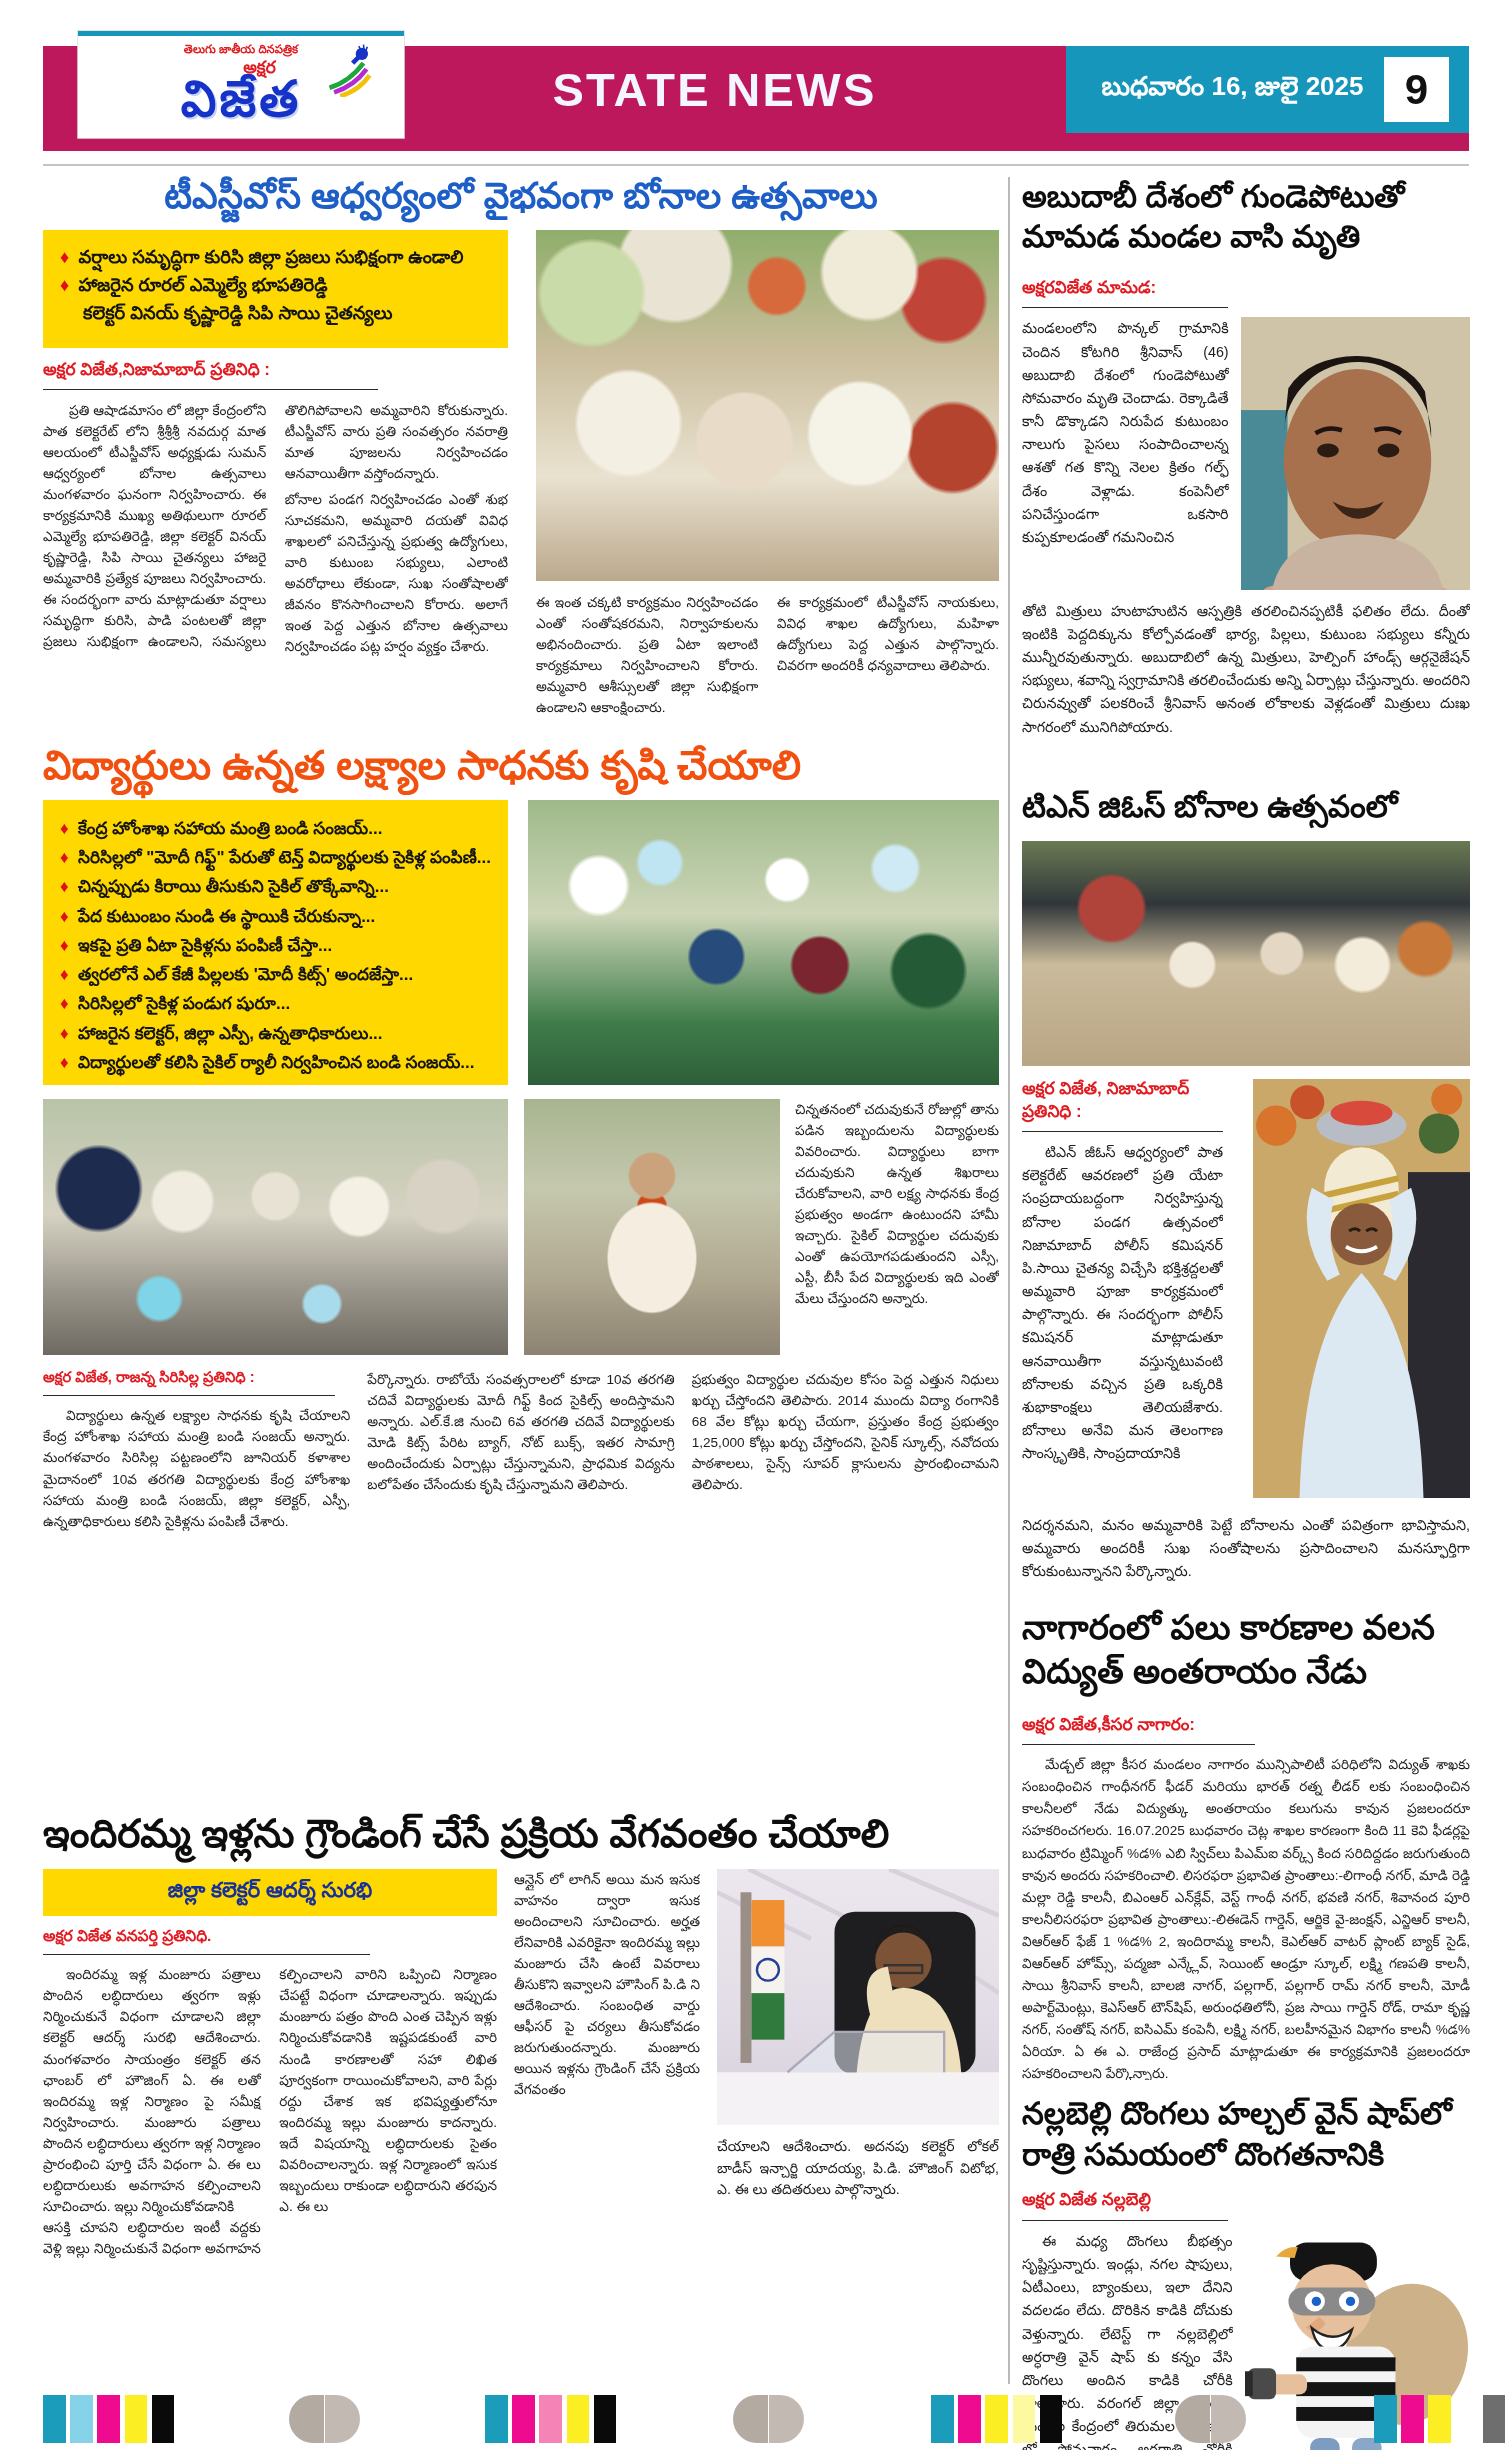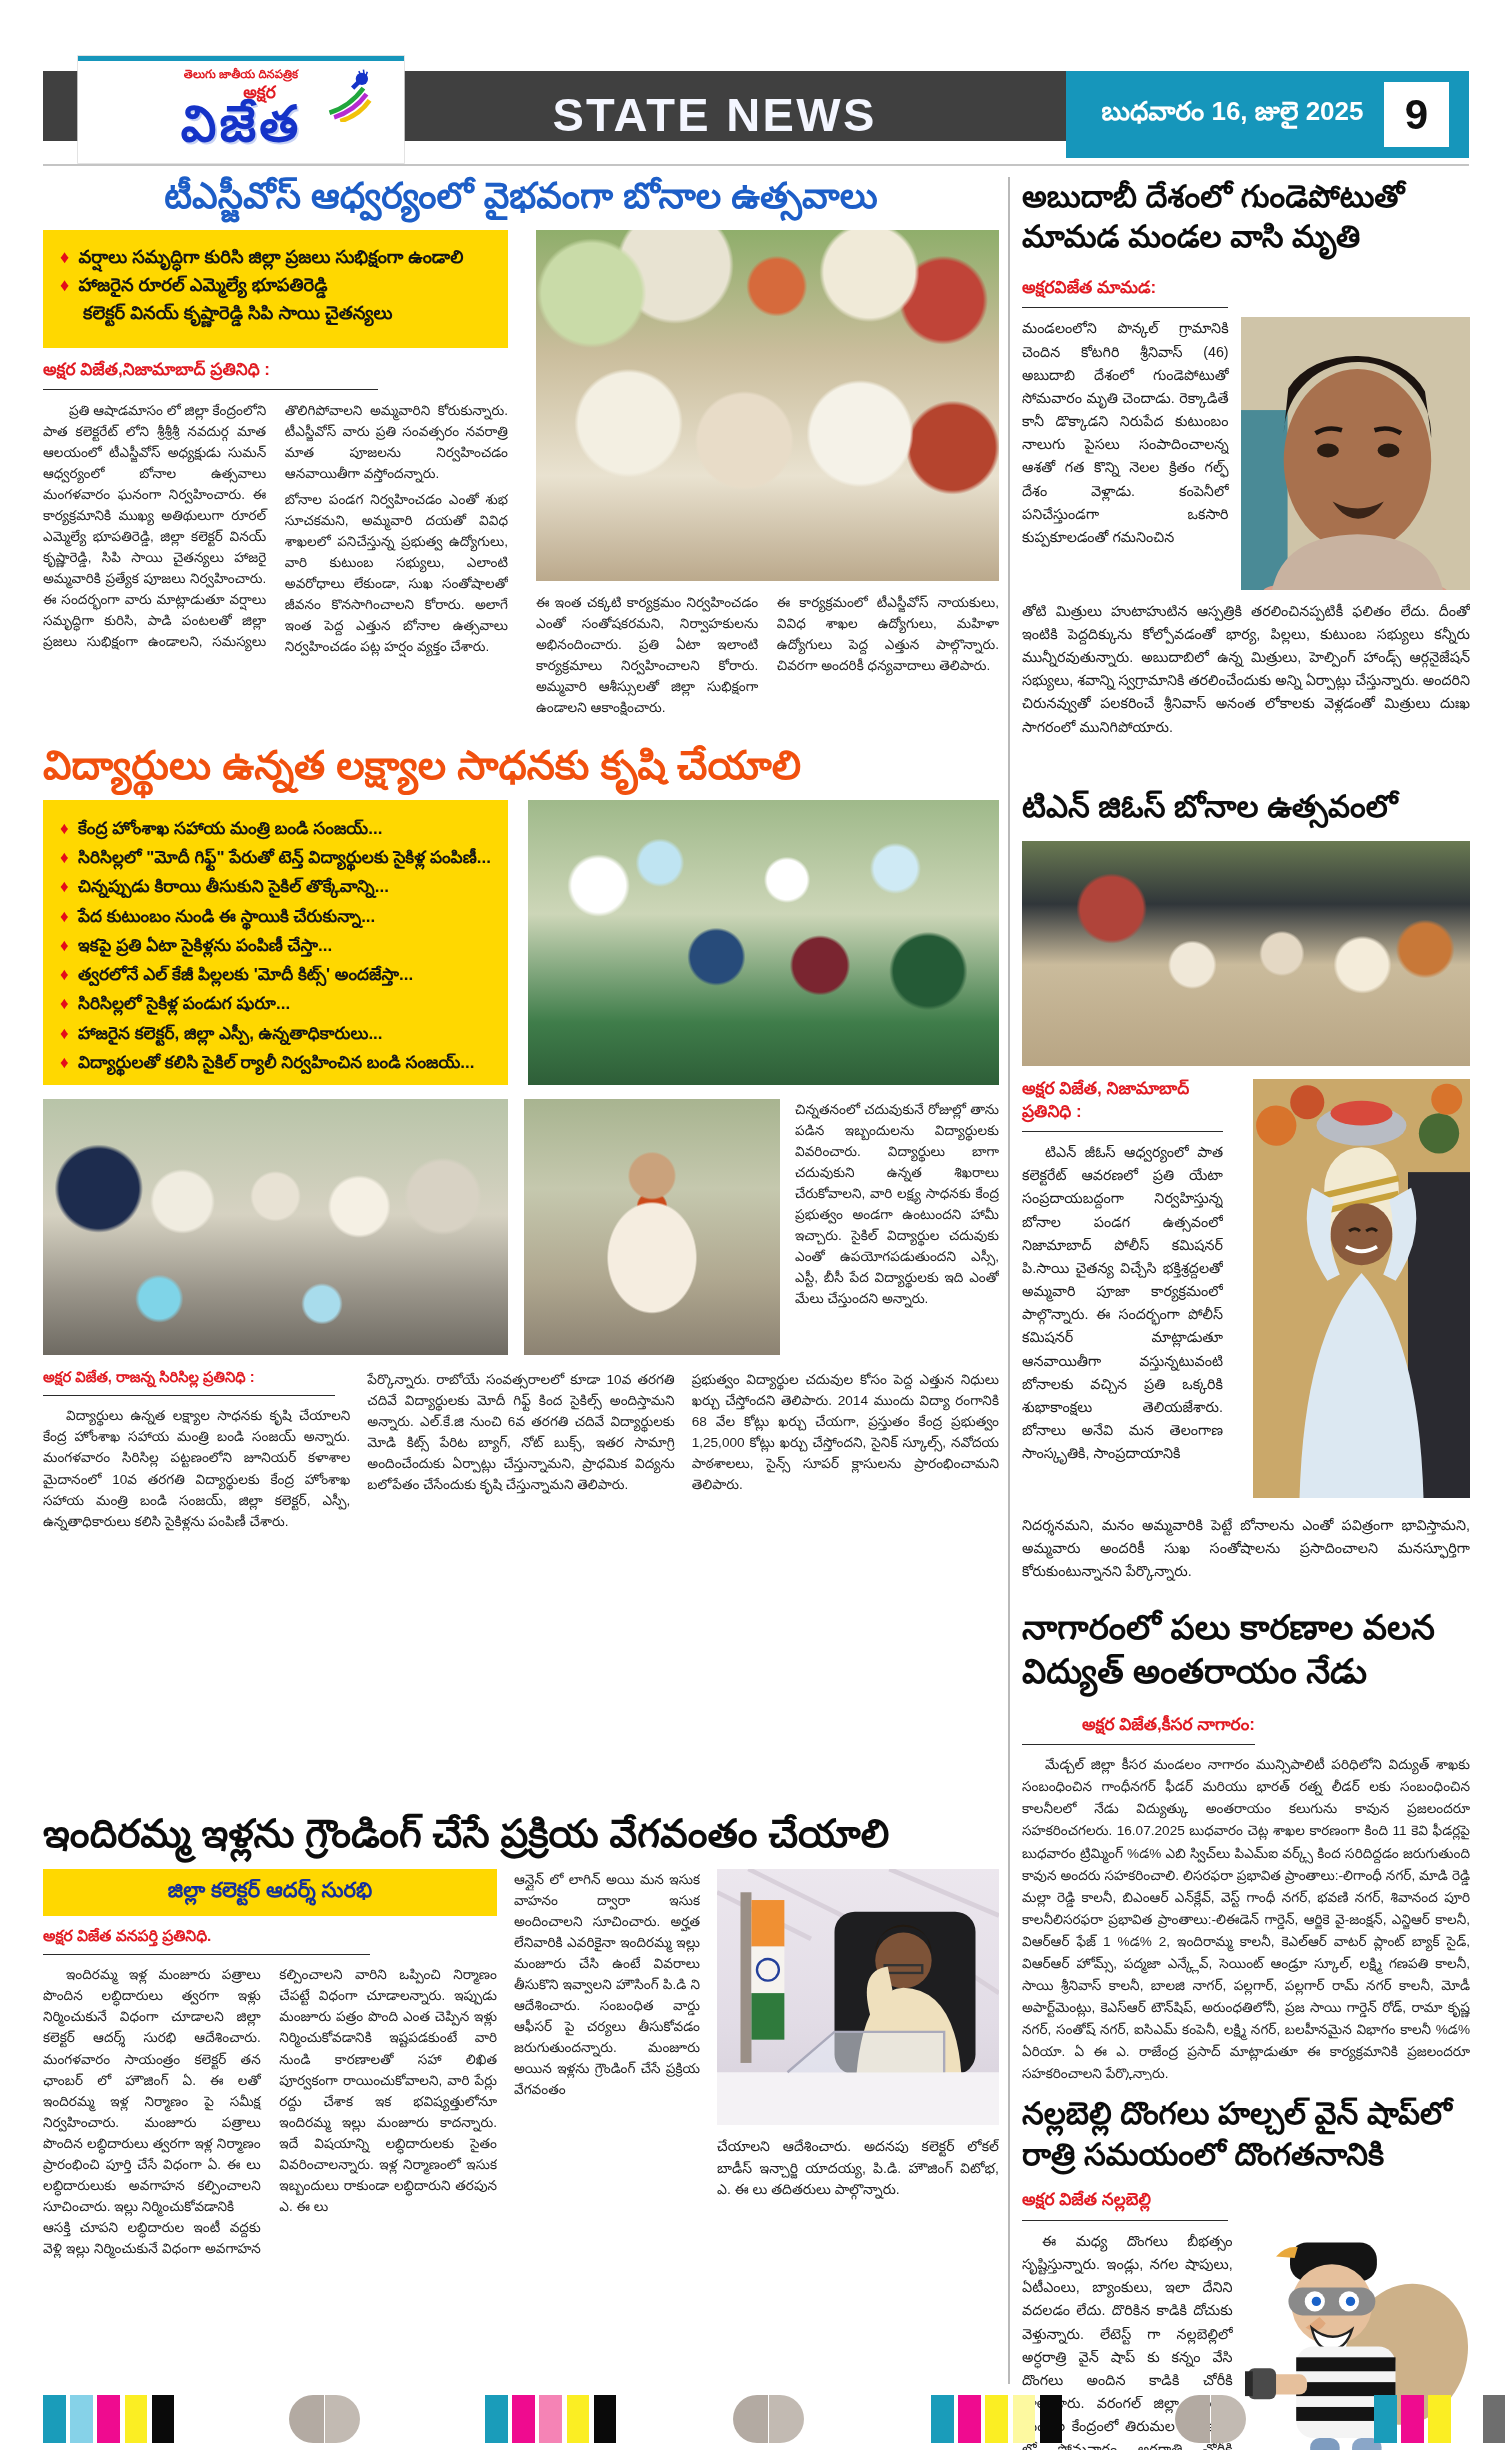--- a/index.html
+++ b/index.html
@@ -1,19 +1,19 @@
 <!DOCTYPE html>
 <html style="font-size:12.4px"><head>
 <meta charset="utf-8">
 <style>
   html,body{margin:0;padding:0;background:#e9e9e9;}
   #page{position:relative;width:1511px;height:2450px;background:#ffffff;overflow:hidden;
         font-family:"Liberation Sans", sans-serif;color:#222;}
   
-  #masthead{position:absolute;left:43px;top:71px;width:1426px;height:70px;background:#404040;}
+  #masthead{position:absolute;left:43px;top:46px;width:1426px;height:105px;background:#be185d;}
   #logo-box{position:absolute;left:35px;top:-15.5px;width:326px;height:102px;background:#fff;
             border-top:5.4px solid #1696bb;box-shadow:0 0 0 0.8px #ddd;text-align:center;overflow:hidden;}
   .logo-tagline{color:#e11b22;font-size:11.6px;font-weight:bold;margin-top:6.2px;}
   .logo-prefix{color:#e11b22;font-size:17px;font-weight:bold;line-height:1;padding-left:37px;}
   .logo-title{color:#1533c8;font-size:50px;font-weight:800;line-height:.92;letter-spacing:3.1px;
               text-shadow:1.6px 1.6px 0 #c7d2f4;}
   .peacock{position:absolute;right:31px;top:7.8px;}
   #section-title{position:absolute;left:365px;top:0;width:613px;height:87px;display:flex;
                  align-items:center;justify-content:center;color:#f4f6ff;font-size:47px;
                  font-weight:800;letter-spacing:2.3px;}
@@ -310,21 +310,21 @@
             <path d="M96 260 q-40 -60 -20 -120 l28 16 q-12 50 8 96z" fill="#dce8f2"></path>
             <path d="M184 260 q40 -60 20 -120 l-28 16 q12 50 -8 96z" fill="#dce8f2"></path>
           </svg>
         </div>
       </div>
       <div class="rc-body" style="height:74px;margin-top:7.8px;">నిదర్శనమని, మనం అమ్మవారికి పెట్టే బోనాలను ఎంతో పవిత్రంగా భావిస్తామని, అమ్మవారు అందరికీ సుఖ సంతోషాలను ప్రసాదించాలని మనస్ఫూర్తిగా కోరుకుంటున్నానని పేర్కొన్నారు.</div>
     </div>
 
     <div style="margin-top:17px;">
       <h1 class="ra-head hl-black" style="font-size:34px;height:99px;overflow:hidden;">నాగారంలో పలు కారణాల వలన విద్యుత్ అంతరాయం నేడు</h1>
-      <div class="byline" style="width:52%;text-align:right;">అక్షర విజేత,కీసర నాగారం:</div>
+      <div class="byline" style="width:52%;">అక్షర విజేత,కీసర నాగారం:</div>
       <div class="rc-body" style="height:326px;font-size:13.6px;text-indent:23px;">మేడ్చల్ జిల్లా కీసర మండలం నాగారం మున్సిపాలిటీ పరిధిలోని విద్యుత్ శాఖకు సంబంధించిన గాంధీనగర్ ఫీడర్ మరియు భారత్ రత్న లీడర్ లకు సంబంధించిన కాలనీలలో నేడు విద్యుత్కు అంతరాయం కలుగును కావున ప్రజలందరూ సహకరించగలరు. 16.07.2025 బుధవారం చెట్ల శాఖల కారణంగా కింది 11 కెవి ఫీడర్లపై బుధవారం ట్రిమ్మింగ్ %డ% ఎబి స్విచ్‌లు పిఎమ్ఐ వర్క్స్ కింద సరిదిద్దడం జరుగుతుంది కావున అందరు సహకరించాలి. లిసరఫరా ప్రభావిత ప్రాంతాలు:-లిగాంధీ నగర్, మాడి రెడ్డి మల్లా రెడ్డి కాలనీ, బిఎంఆర్ ఎన్‌క్లేవ్, వెస్ట్ గాంధీ నగర్, భవణి నగర్, శివానంద పూరి కాలనీలిసరఫరా ప్రభావిత ప్రాంతాలు:-లిఈడెన్ గార్డెన్, ఆర్జికె వై-జంక్షన్, ఎన్జిఆర్ కాలనీ, విఆర్ఆర్ ఫేజ్ 1 %డ% 2, ఇందిరామ్మ కాలనీ, కెఎల్ఆర్ వాటర్ ప్లాంట్ బ్యాక్ సైడ్, విఆర్ఆర్ హోమ్స్, పద్మజా ఎన్క్లేవ్, సెయింట్ ఆండ్రూ స్కూల్, లక్ష్మి గణపతి కాలనీ, సాయి శ్రీనివాస్ కాలనీ, బాలజి నాగర్, పల్లగార్, పల్లగార్ రామ్ నగర్ కాలనీ, మోడీ అపార్ట్‌మెంట్లు, కెఎస్ఆర్ టౌన్‌షిప్, అరుంధతిలోనీ, ప్రజ సాయి గార్డెన్ రోడ్, రామా కృష్ణ నగర్, సంతోష్ నగర్, ఐసిఎమ్ కంపెనీ, లక్ష్మి నగర్, బలహీనమైన విభాగం కాలనీ %డ% ఏరియా. ఏ ఈ ఎ. రాజేంద్ర ప్రసాద్ మాట్లాడుతూ ఈ కార్యక్రమానికి ప్రజలందరూ సహకరించాలని పేర్కొన్నారు.</div>
     </div>
 
     <div style="margin-top:14px;">
       <h1 class="ra-head hl-black" style="height:85px;overflow:hidden;">నల్లబెల్లి దొంగలు హల్చల్ వైన్ షాప్‌లో రాత్రి సమయంలో దొంగతనానికి పాల్పడుతున్నారు</h1>
       <div class="byline" style="width:46%;">అక్షర విజేత నల్లబెల్లి</div>
       <div class="flexrow" style="gap:12.4px;">
         <div class="rc-body" style="flex:1;height:326px;text-indent:20px;">ఈ మధ్య దొంగలు బీభత్సం సృష్టిస్తున్నారు. ఇండ్లు, నగల షాపులు, ఏటీఎంలు, బ్యాంకులు, ఇలా దేనిని వదలడం లేదు. దొరికిన కాడికి దోచుకు వెళ్తున్నారు. లేటెస్ట్ గా నల్లబెల్లిలో అర్ధరాత్రి వైన్ షాప్ కు కన్నం వేసి దొంగలు అందిన కాడికి చోరీకి పాల్పడ్డారు. వరంగల్ జిల్లా నల్లబెల్లి మండల కేంద్రంలో తిరుమల వైన్ షాప్ లో సోమవారం అర్ధరాత్రి చోరీకి పాల్పడ్డారు. గుర్తుతెలియని దొంగలు వైన్ షాప్ కౌంటర్లో డబ్బులతో పాటు విలువైన</div>
         <div class="ph" style="width:225px;flex:0 0 auto;height:326px;background:#ffffff;">
           <svg width="100%" height="100%" viewBox="0 0 290 420" preserveAspectRatio="none">

